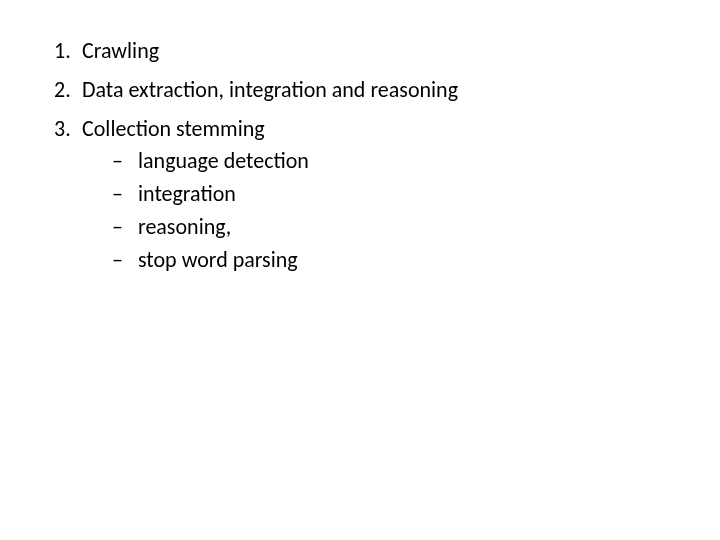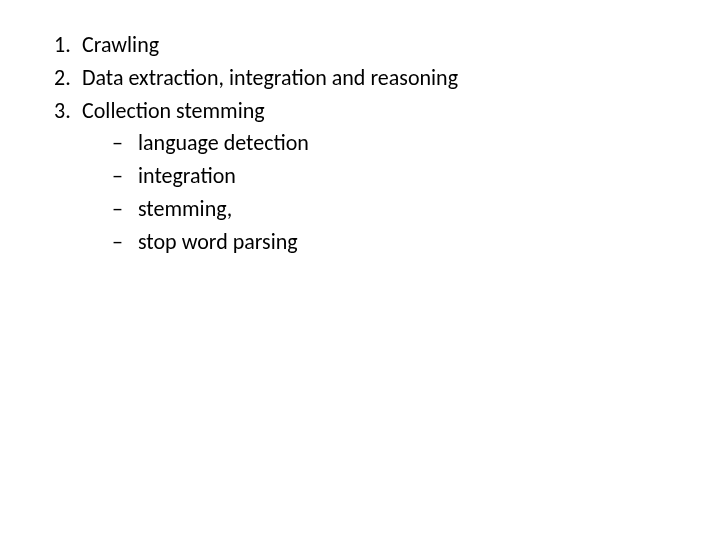--- a/index.html
+++ b/index.html
@@ -38,20 +38,21 @@
       font-size: 22px;
       line-height: 1.4;
       margin-bottom: 2px;
     }
     .list-number {
       min-width: 28px;
       text-align: left;
     }
     .list-text {
       flex: 1;
+      margin-top: 6px;
     }
     .sublist {
       padding-left: 58px;
     }
     .sublist-item {
       display: flex;
       align-items: baseline;
       font-size: 22px;
       line-height: 1.4;
       margin-bottom: 2px;
@@ -85,21 +86,21 @@
       <div class="sublist-item">
         <span class="sublist-dash">–</span>
         <span class="sublist-text">language detection</span>
       </div>
       <div class="sublist-item">
         <span class="sublist-dash">–</span>
         <span class="sublist-text">integration</span>
       </div>
       <div class="sublist-item">
         <span class="sublist-dash">–</span>
-        <span class="sublist-text">stemming,</span>
+        <span class="sublist-text">reasoning,</span>
       </div>
       <div class="sublist-item">
         <span class="sublist-dash">–</span>
         <span class="sublist-text">stop word parsing</span>
       </div>
     </div>
   </div>
 </div>
 
 </body></html>

